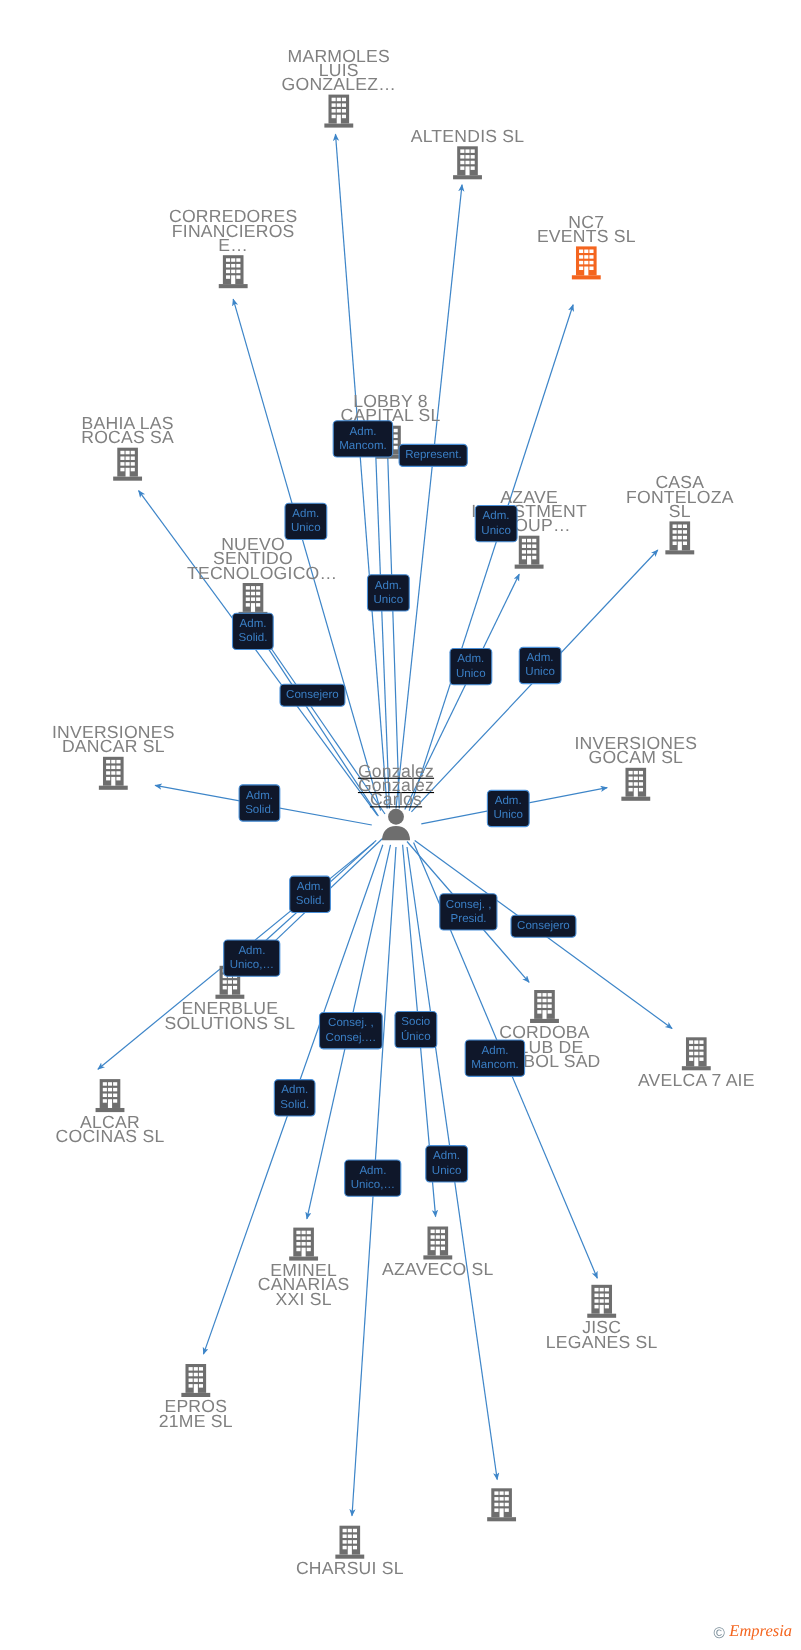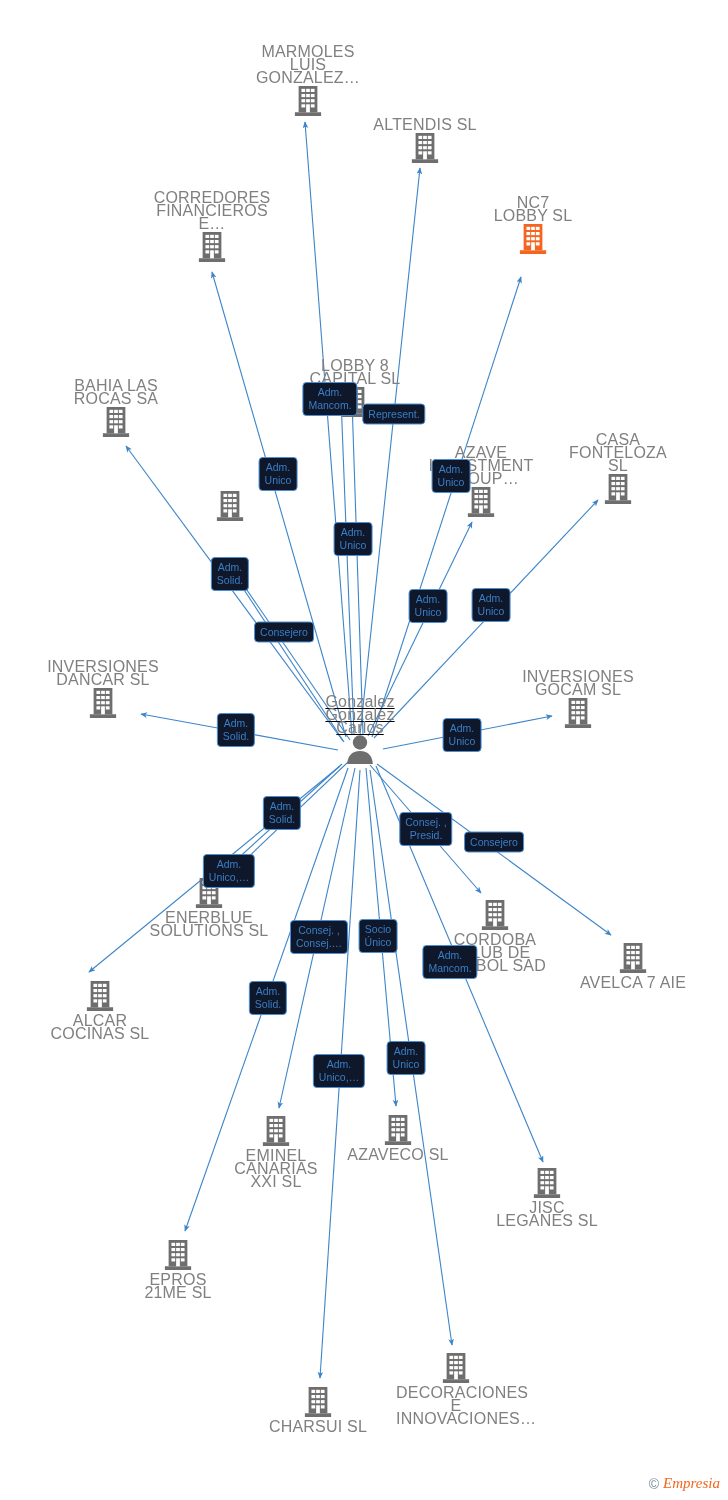--- a/index.html
+++ b/index.html
@@ -170,21 +170,21 @@
               <rect x="14" y="16" width="4" height="3.4"></rect>
               <rect x="19" y="16" width="4" height="3.4"></rect>
               <rect x="9" y="21.5" width="4" height="3.4"></rect>
               <rect x="19" y="21.5" width="4" height="3.4"></rect>
               <rect x="14" y="21.5" width="4" height="8.5"></rect>
             </g>
           </svg></span>
       </div>
       <div class="node highlight" style="top: 196px; left: 533px;">
         <div class="node-label">NC7
-LOBBY  SL</div>
+EVENTS  SL</div>
         <span class="icon-wrap"><svg width="30" height="34" viewBox="0 0 32 36">
             <g fill="#f4651f">
               <rect x="6" y="2" width="20" height="28"></rect>
               <rect x="2" y="30" width="28" height="4"></rect>
             </g>
             <g fill="#ffffff">
               <rect x="9" y="5" width="4" height="3.4"></rect>
               <rect x="14" y="5" width="4" height="3.4"></rect>
               <rect x="19" y="5" width="4" height="3.4"></rect>
               <rect x="9" y="10.5" width="4" height="3.4"></rect>
@@ -315,20 +315,23 @@
               <rect x="9" y="16" width="4" height="3.4"></rect>
               <rect x="14" y="16" width="4" height="3.4"></rect>
               <rect x="19" y="16" width="4" height="3.4"></rect>
               <rect x="9" y="21.5" width="4" height="3.4"></rect>
               <rect x="19" y="21.5" width="4" height="3.4"></rect>
               <rect x="14" y="21.5" width="4" height="8.5"></rect>
             </g>
           </svg></span>
       </div>
       <div class="node" style="top: 489px; left: 230px;">
+        <div class="node-label">NUEVO
+SENTIDO
+TECNOLOGICO…</div>
         <span class="icon-wrap"><svg width="30" height="34" viewBox="0 0 32 36">
             <g fill="#6e6e6e">
               <rect x="6" y="2" width="20" height="28"></rect>
               <rect x="2" y="30" width="28" height="4"></rect>
             </g>
             <g fill="#ffffff">
               <rect x="9" y="5" width="4" height="3.4"></rect>
               <rect x="14" y="5" width="4" height="3.4"></rect>
               <rect x="19" y="5" width="4" height="3.4"></rect>
               <rect x="9" y="10.5" width="4" height="3.4"></rect>
@@ -620,23 +623,20 @@
               <rect x="14" y="10.5" width="4" height="3.4"></rect>
               <rect x="19" y="10.5" width="4" height="3.4"></rect>
               <rect x="9" y="16" width="4" height="3.4"></rect>
               <rect x="14" y="16" width="4" height="3.4"></rect>
               <rect x="19" y="16" width="4" height="3.4"></rect>
               <rect x="9" y="21.5" width="4" height="3.4"></rect>
               <rect x="19" y="21.5" width="4" height="3.4"></rect>
               <rect x="14" y="21.5" width="4" height="8.5"></rect>
             </g>
           </svg></span>
-        <div class="node-label below">DECORACIONES
-E
-INNOVACIONES…</div>
       </div>
     </div>
   <div id="edge-label-layer">
       <div class="edge-label" style="left: 330px; top: 399px;">Adm.
 Mancom.</div>
       <div class="edge-label" style="left: 394px; top: 414px;">Represent.</div>
       <div class="edge-label" style="left: 278px; top: 474px;">Adm.
 Unico</div>
       <div class="edge-label" style="left: 451px; top: 476px;">Adm.
 Unico</div>

